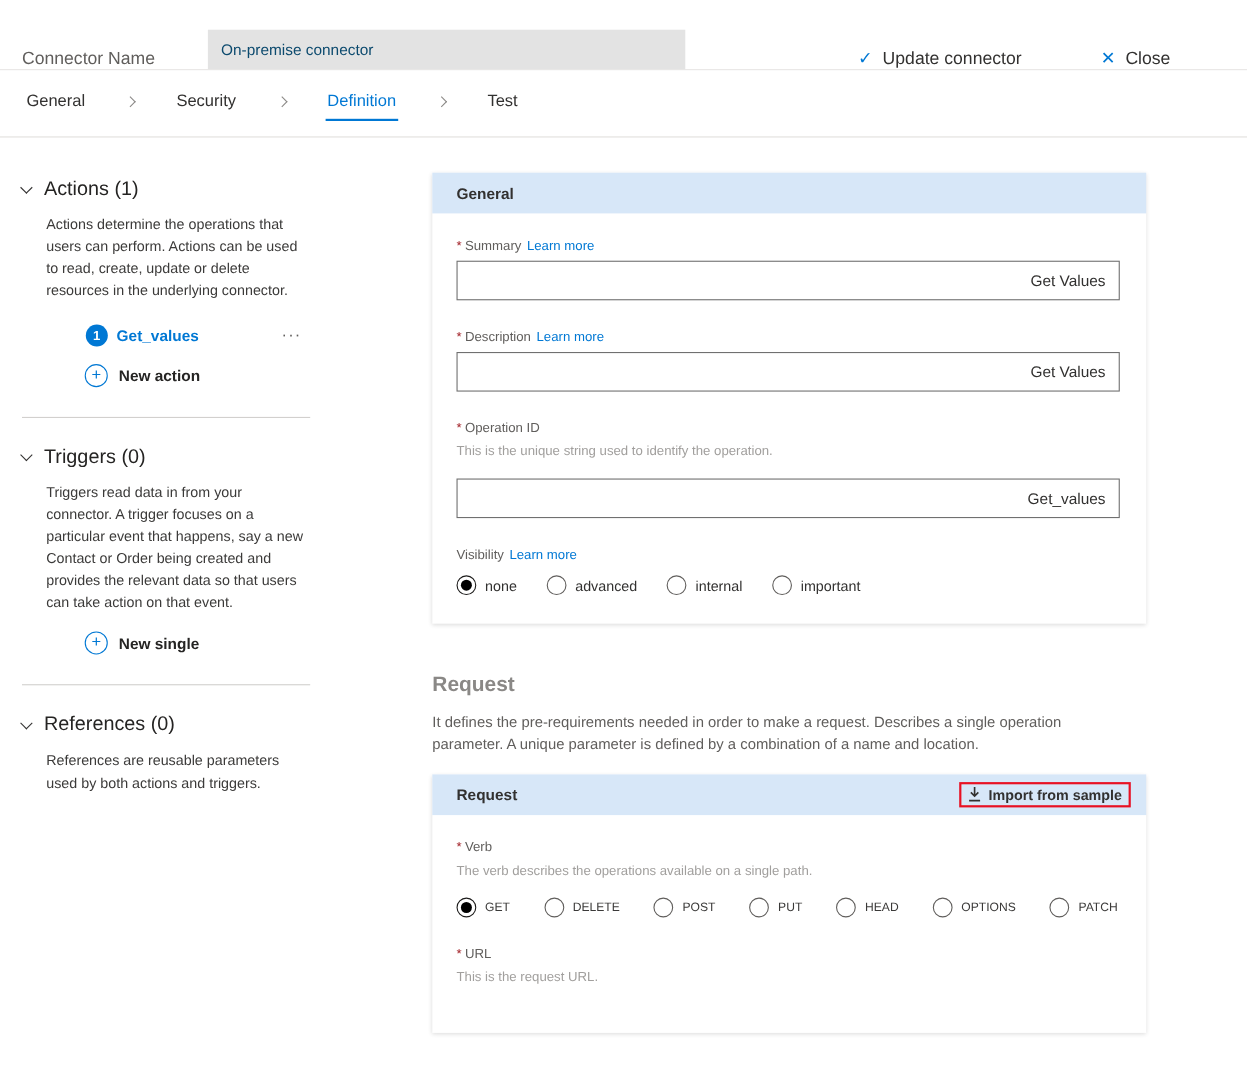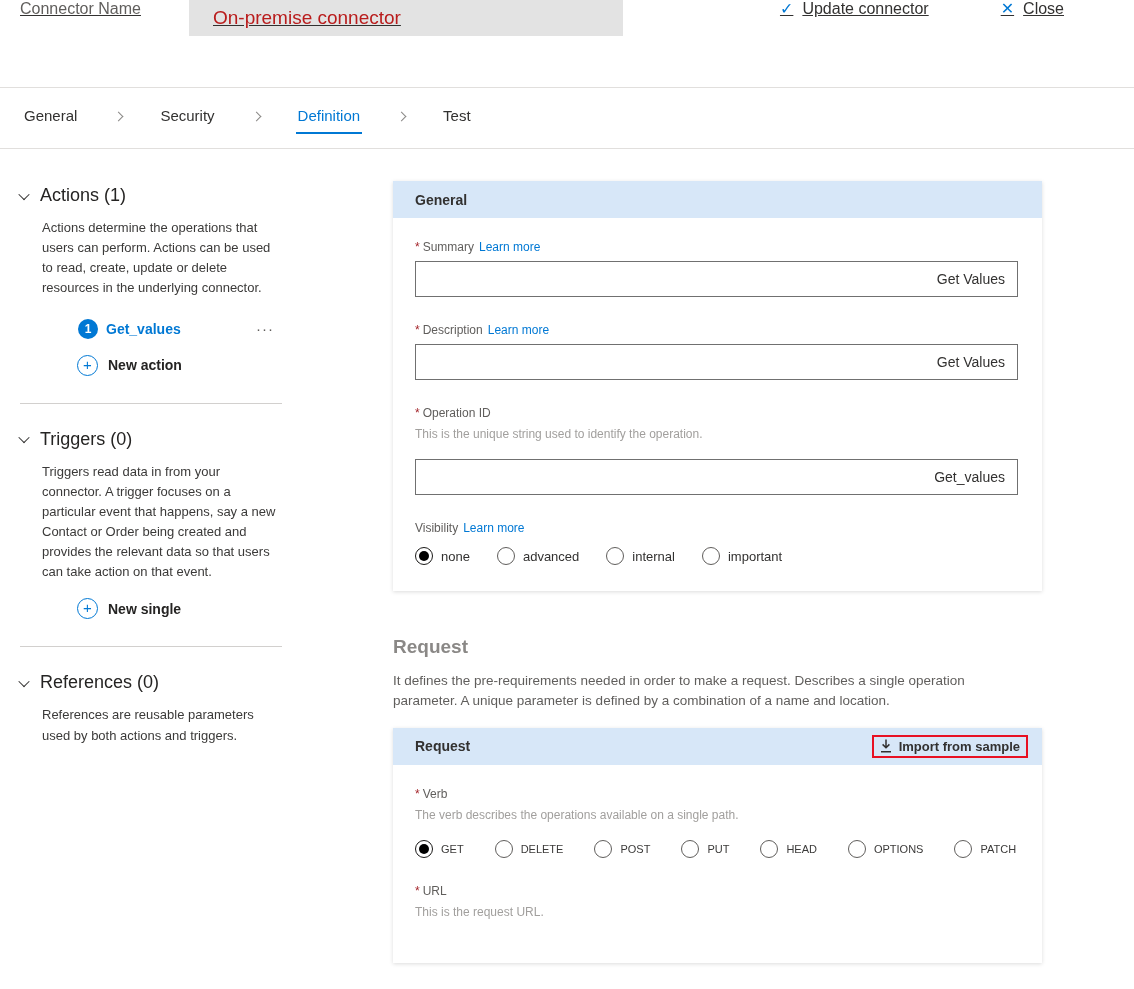--- a/index.html
+++ b/index.html
@@ -3,23 +3,23 @@
 <meta charset="utf-8">
 <style>
   * { margin:0; padding:0; box-sizing:border-box; }
   html,body { width:1134px; height:989px; overflow:hidden; }
   body {
     font-family:"Liberation Sans", sans-serif;
     background:#ffffff; color:#323130; font-size:14px;
   }
 
   
-  .topbar { height:88px; display:flex; align-items:flex-start; padding:0 20px; border-bottom:1px solid #e1dfdd; background:#fff;text-decoration:underline; }
+  .topbar { height:64px; display:flex; align-items:flex-end; padding:0 20px; border-bottom:1px solid #e1dfdd; background:#fff; }
   .topbar-label { color:#605e5c; font-size:16px; margin-right:48px; white-space:nowrap; }
-  .name-input { width:434px; height:36px; background:#e3e3e3; border:none; outline:none; padding:0 24px; font-size:19px; color:#b91c1c; font-family:inherit; }
+  .name-input { width:434px; height:36px; background:#e3e3e3; border:none; outline:none; padding:0 12px; font-size:14px; color:#0c4a6e; font-family:inherit; }
   .topbar-actions { margin-left:auto; display:flex; align-items:center; gap:72px; margin-right:50px; }
   .topbar-btn { display:flex; align-items:center; gap:9px; background:none; border:none; cursor:pointer; font-family:inherit; font-size:16px; color:#323130; }
   .topbar-btn .glyph { color:#0078d4; font-size:16px; line-height:1; }
 
   
   .tabbar { height:61px; display:flex; align-items:center; padding:0 22px; border-bottom:1px solid #e1dfdd; background:#fff; }
   .tab { font-size:15px; color:#323130; cursor:pointer; padding:4px 2px 8px 2px; border-bottom:2px solid transparent; }
   .tab.active { color:#0078d4; border-bottom-color:#0078d4; }
   .tab-sep { width:7px; height:7px; border-top:1.4px solid #8a8886; border-right:1.4px solid #8a8886; transform:rotate(45deg); margin:0 36px 4px 36px; display:inline-block; }
 

